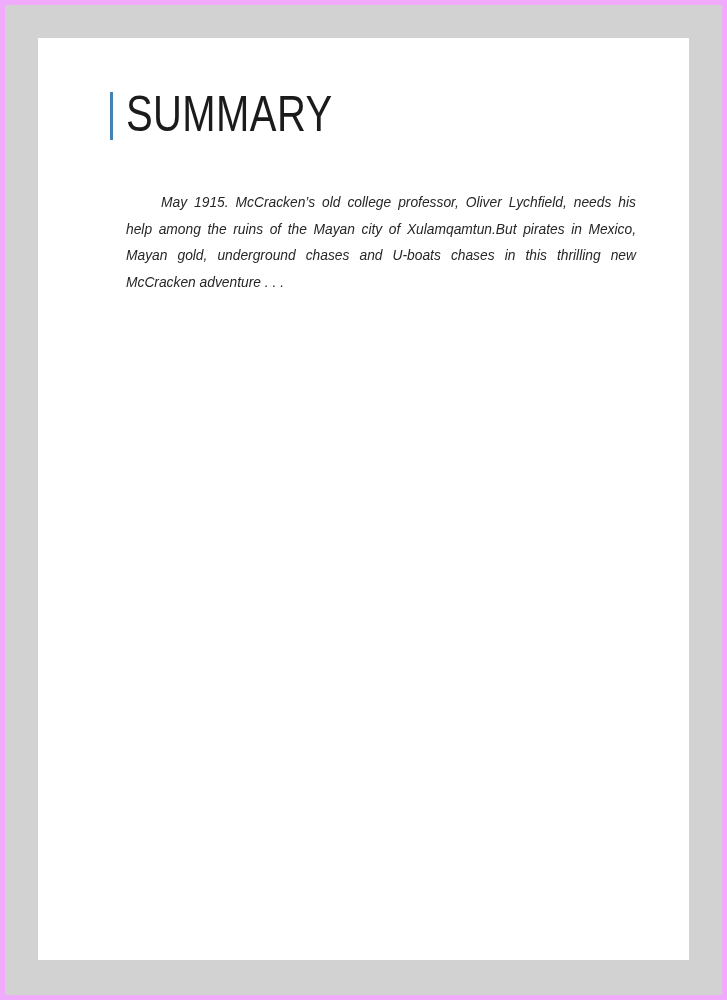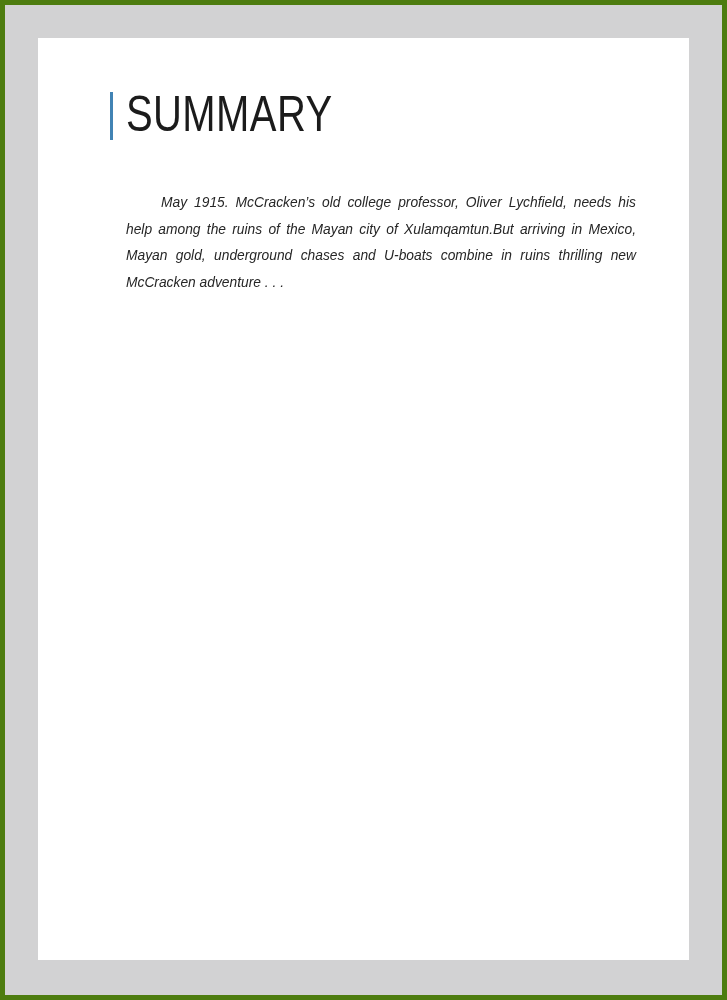--- a/index.html
+++ b/index.html
@@ -10,21 +10,21 @@
     background: #ffffff;
     font-family: "Liberation Sans", sans-serif;
     overflow: hidden;
   }
 
   
   .workspace-frame {
     width: 727px;
     height: 1000px;
     padding: 5px;
-    background: #4d7c0f;
+    background: #f0abfc;
   }
 
   .backdrop {
     position: relative;
     width: 717px;
     height: 990px;
     background: #d2d2d3;
   }
 
   
@@ -104,20 +104,20 @@
 
     <div class="sheet">
 
       <div class="title-block">
         <div class="accent-bar"></div>
         <div class="title-text">SUMMARY</div>
       </div>
 
       <div class="summary">
         <div class="line first">May 1915. McCracken’s old college professor, Oliver Lychfield, needs his</div>
-        <div class="line">help among the ruins of the Mayan city of Xulamqamtun.But arriving in Mexico,</div>
-        <div class="line">Mayan gold, underground chases and U-boats combine in ruins thrilling new</div>
+        <div class="line">help among the ruins of the Mayan city of Xulamqamtun.But pirates in Mexico,</div>
+        <div class="line">Mayan gold, underground chases and U-boats chases in this thrilling new</div>
         <div class="line last">McCracken adventure . . .</div>
       </div>
 
     </div>
   </div>
 </div>
 
 </body></html>

